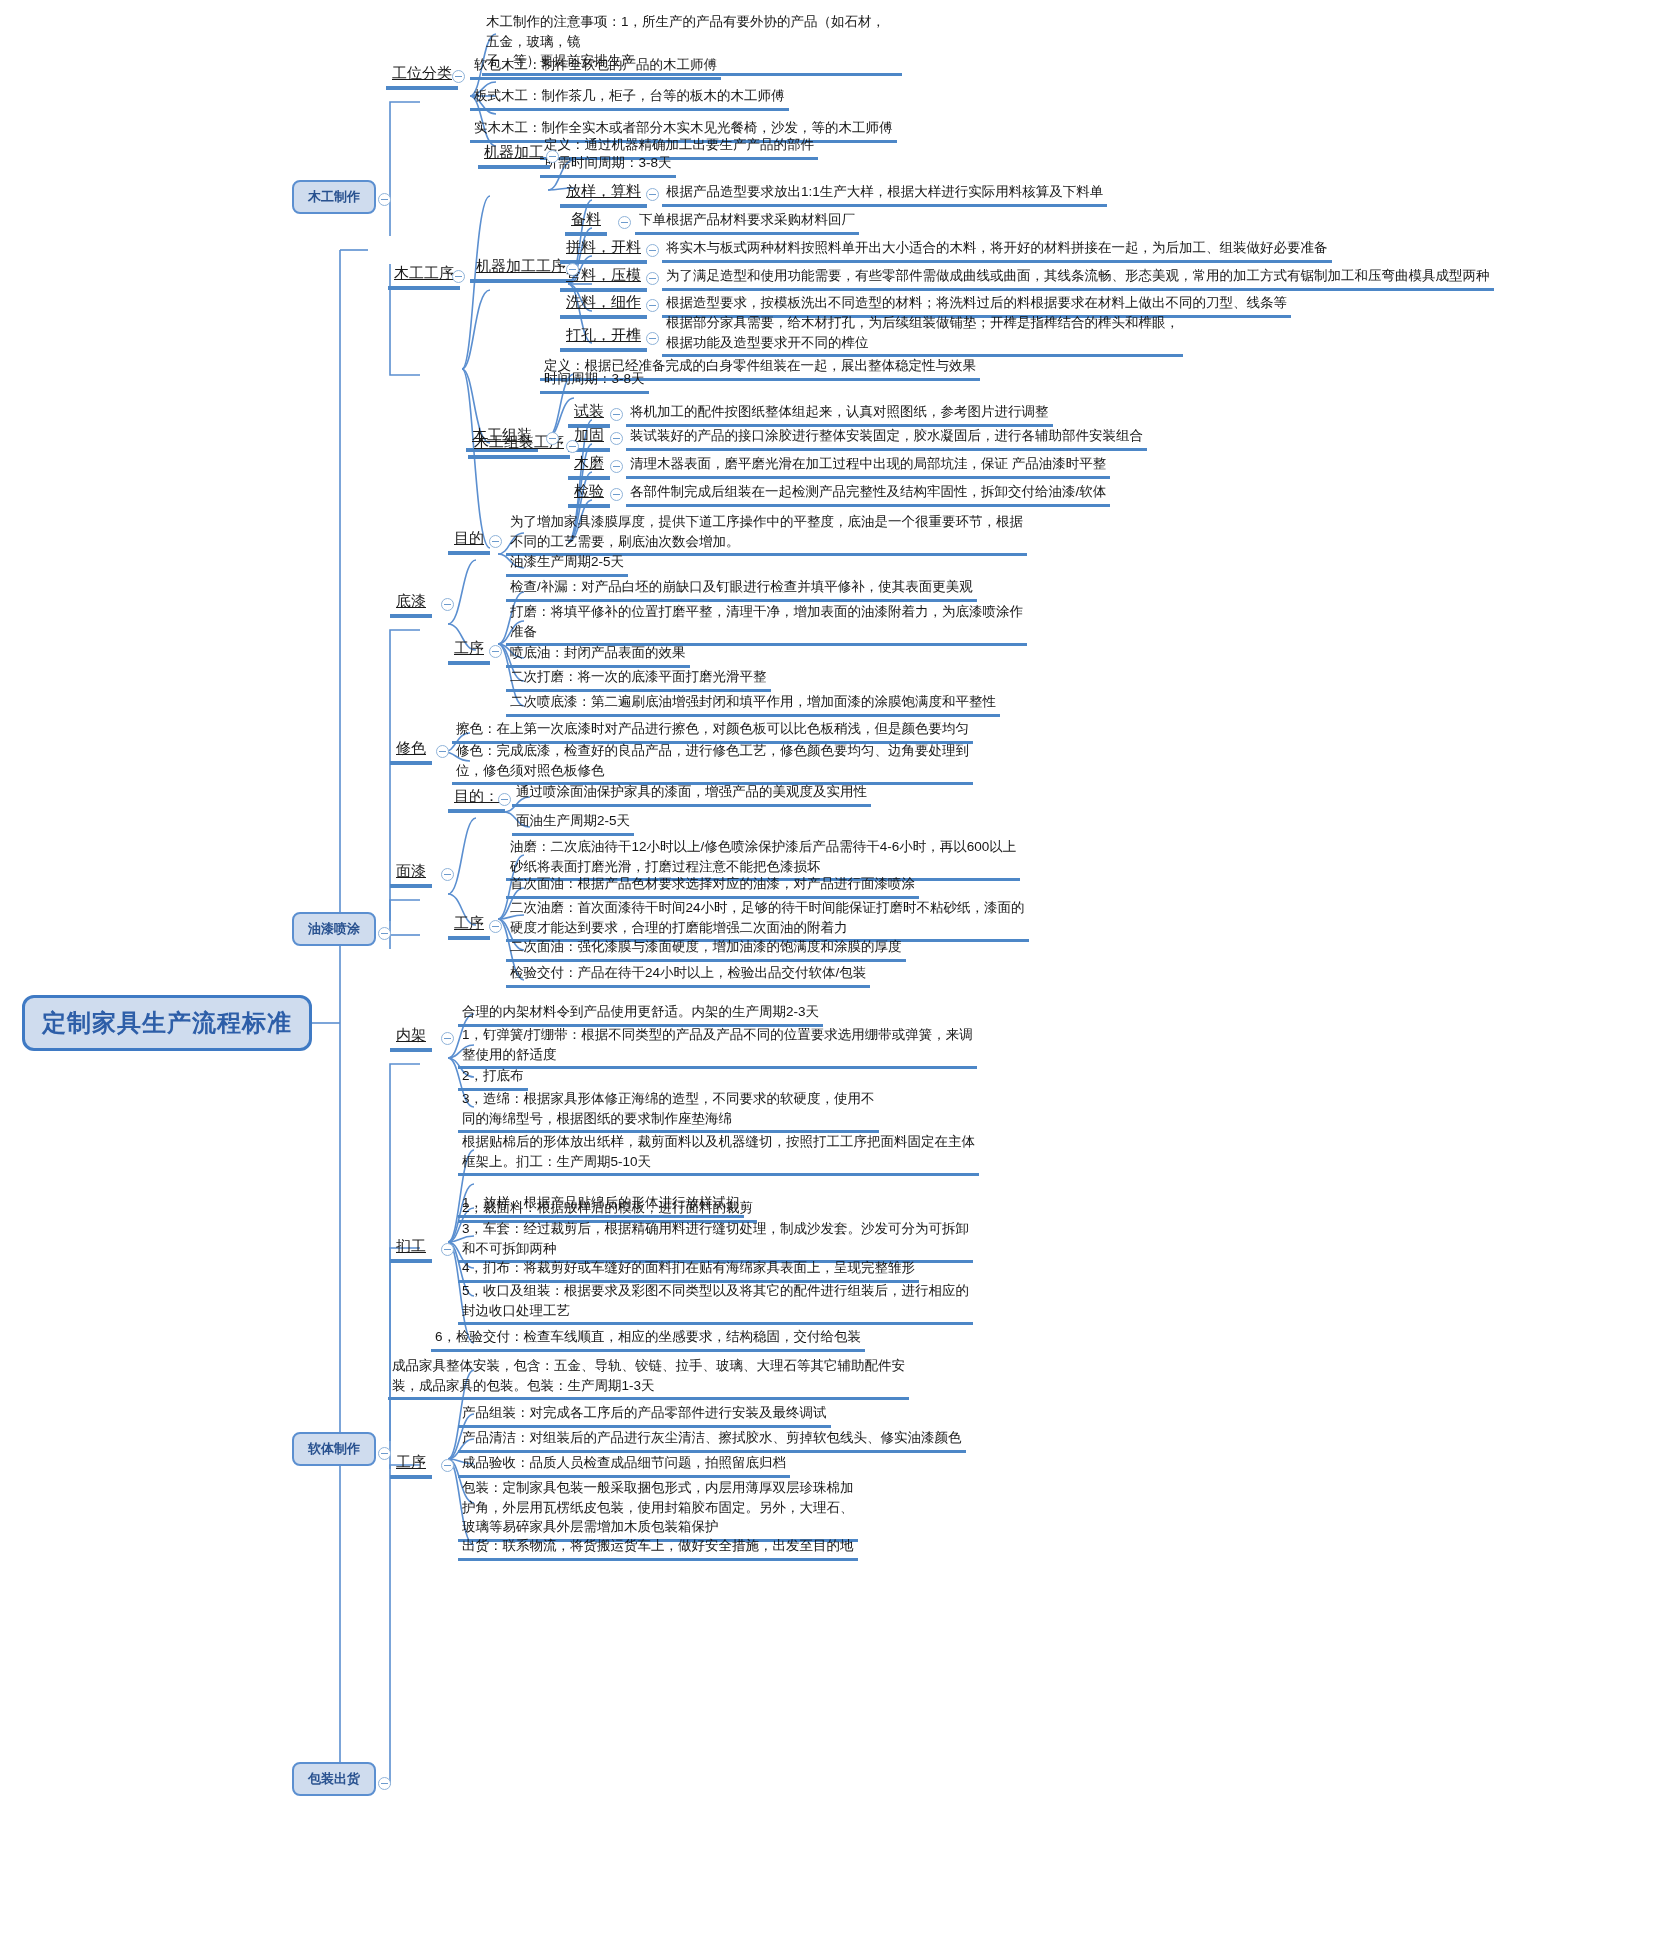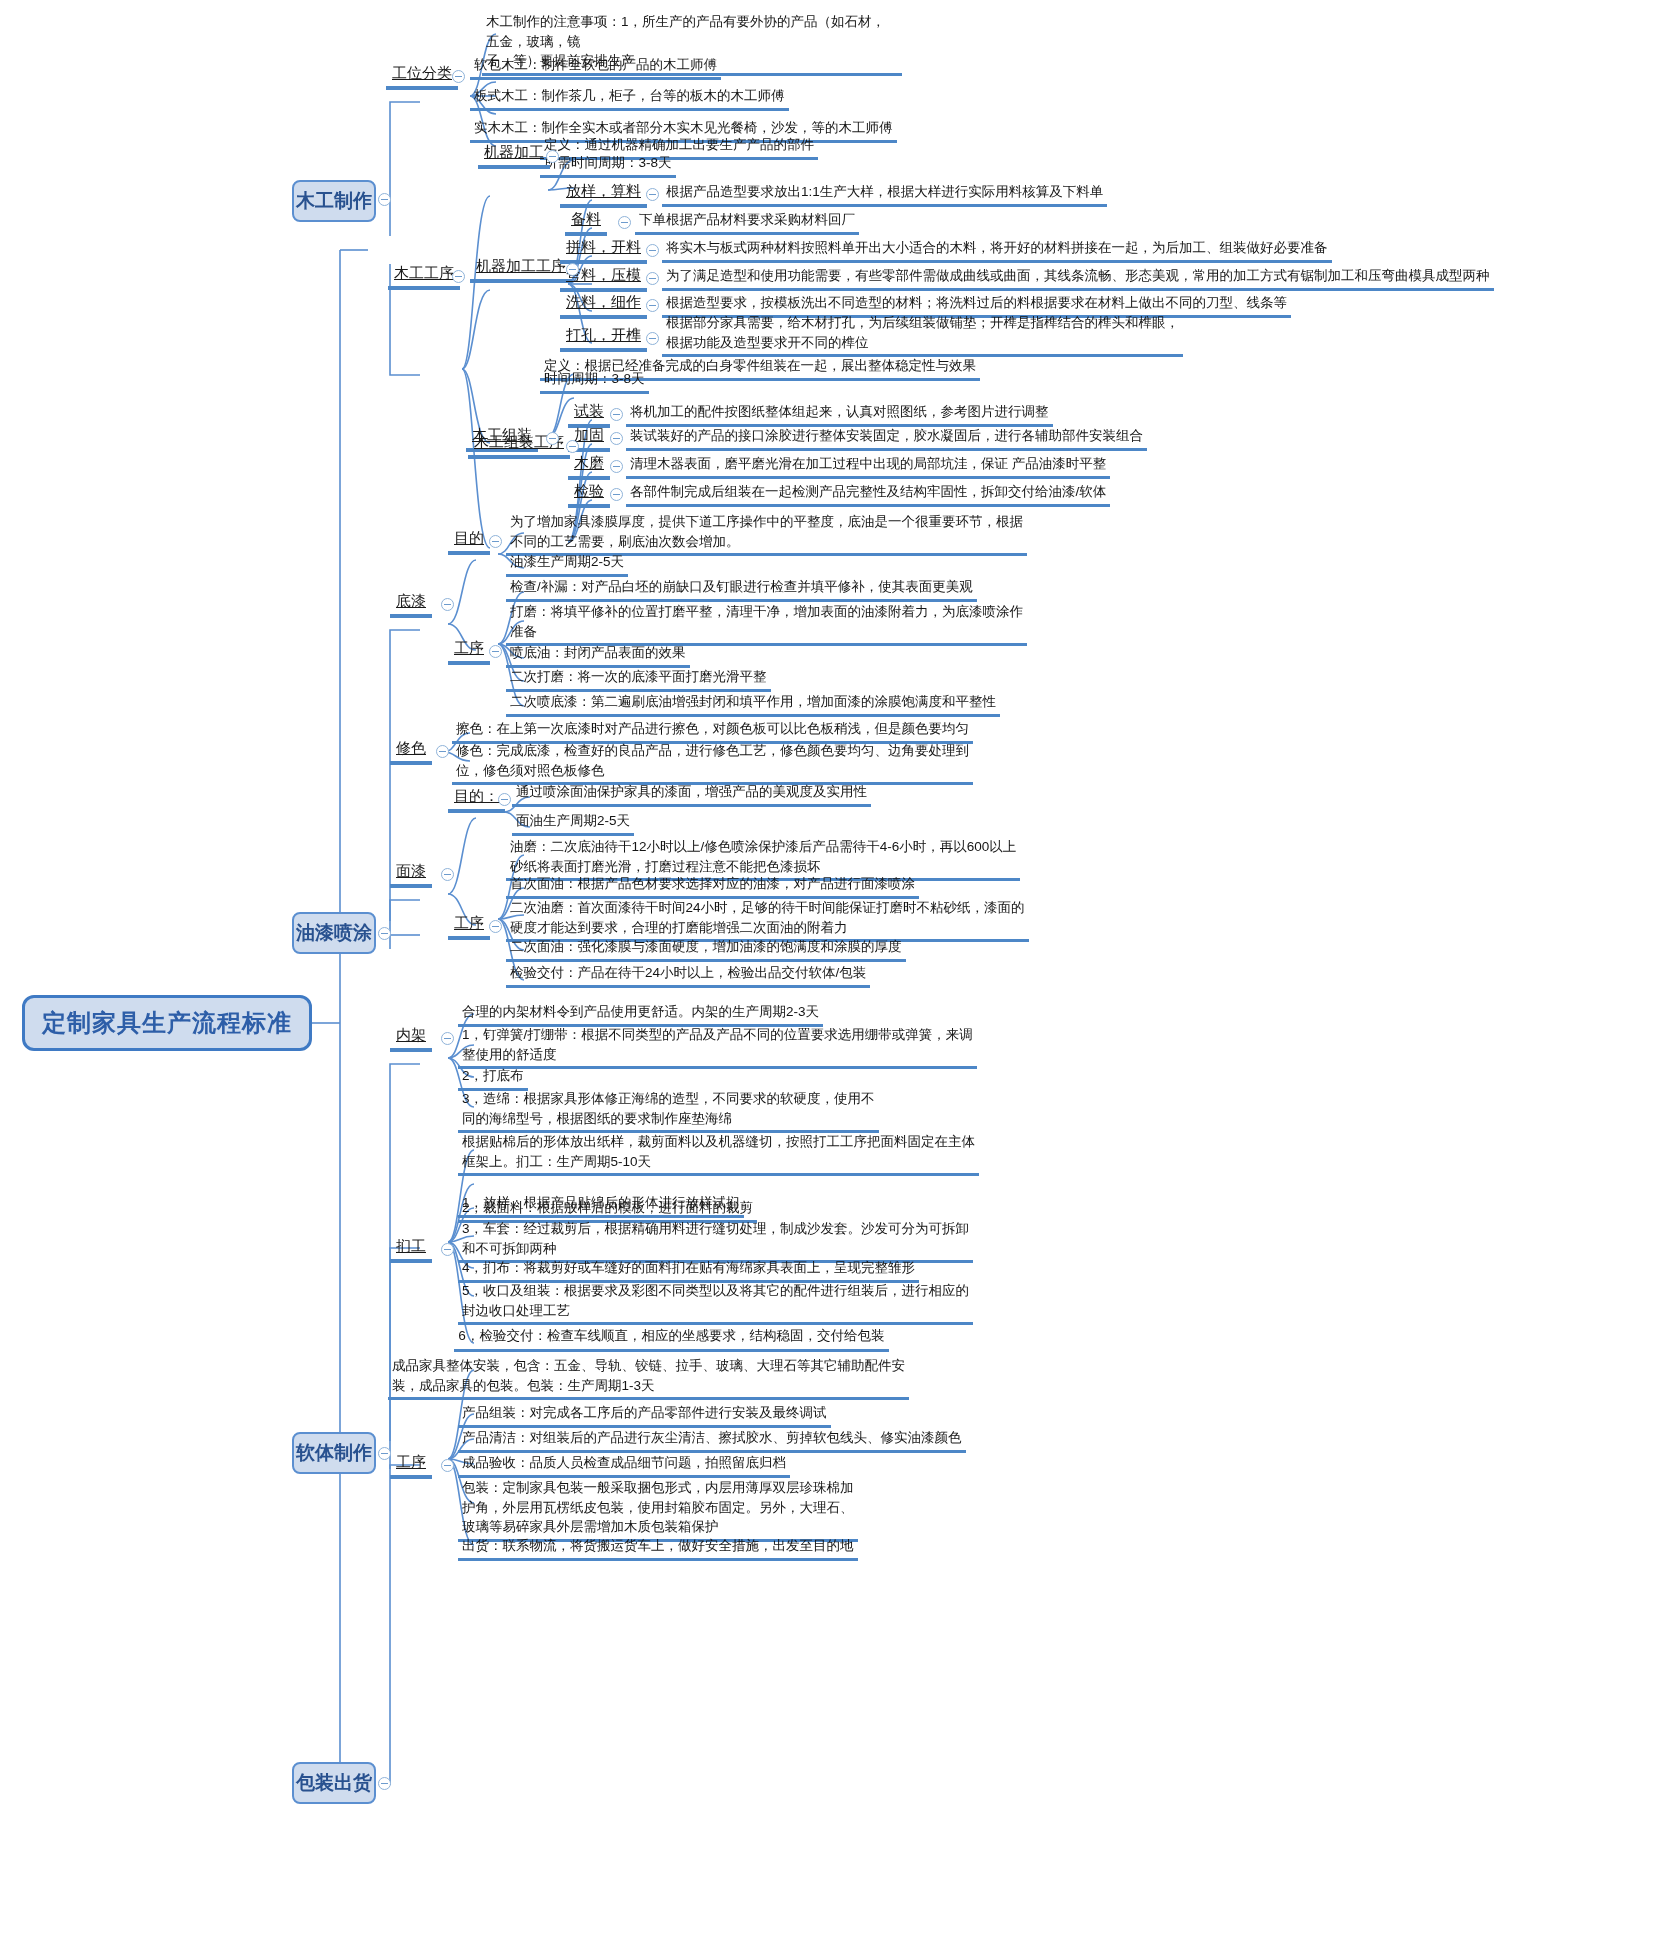--- a/index.html
+++ b/index.html
@@ -38,21 +38,21 @@
   }
 
   
   .l1-node {
     position: absolute;
     background: #cfdcee;
     border: 2px solid #5b8fd0;
     border-radius: 8px;
     display: flex; align-items: center; justify-content: center;
     color: #28518f;
-    font-size: 19px;
+    font-size: 13px;
     font-weight: bold;
     padding: 6px 12px;
     z-index: 4;
     white-space: nowrap;
   }
 
   
   .l2-node {
     position: absolute;
     display: flex;
@@ -487,21 +487,21 @@
     <span class="leaf-text">3，车套：经过裁剪后，根据精确用料进行缝切处理，制成沙发套。沙发可分为可拆卸
 和不可拆卸两种</span>
   </div>
   <div class="leaf" style="left:458px; top:1257px;">
     <span class="leaf-text">4，扪布：将裁剪好或车缝好的面料扪在贴有海绵家具表面上，呈现完整雏形</span>
   </div>
   <div class="leaf" style="left:458px; top:1280px;">
     <span class="leaf-text">5，收口及组装：根据要求及彩图不同类型以及将其它的配件进行组装后，进行相应的
 封边收口处理工艺</span>
   </div>
-  <div class="leaf" style="left:454px; top:1326px;font-family:Liberation Mono, monospace;">
+  <div class="leaf" style="left:431px; top:1326px;">
     <span class="leaf-text">6，检验交付：检查车线顺直，相应的坐感要求，结构稳固，交付给包装</span>
   </div>
 
   <div class="l1-node" style="left:292px; top:1762px; width:84px;">
     <span>包装出货</span>
   </div>
   <div class="toggle" style="left:378px; top:1777px;"></div>
 
   <div class="l2-node" style="left:390px; top:1452px;">
     <span class="l2-label">工序</span>

